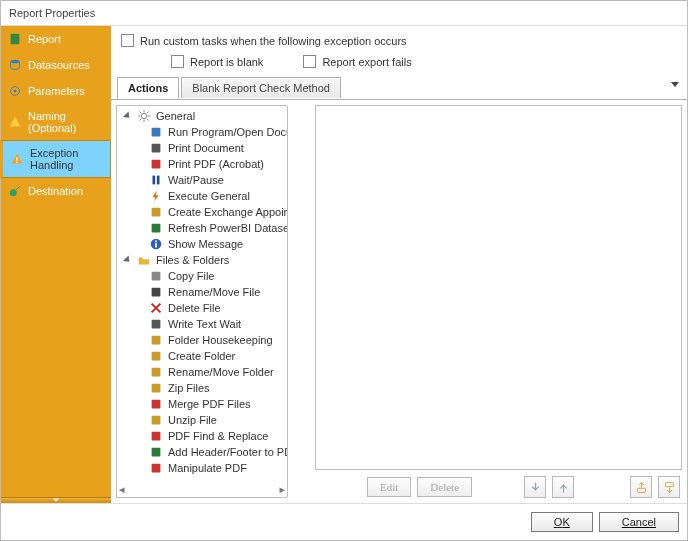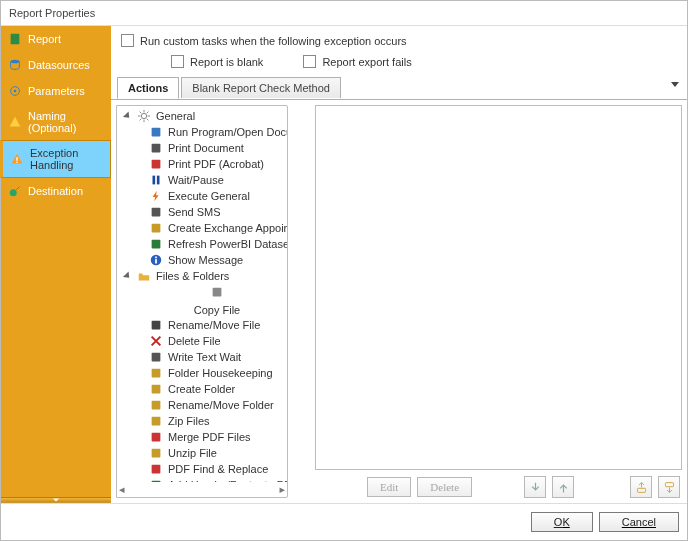--- a/index.html
+++ b/index.html
@@ -189,28 +189,20 @@
               <div class="tree-row" style="padding-left: 28px;">
                 <span class="t-icon">
                   <svg viewBox="0 0 16 16" fill="#e76f1a">
                     <path d="M9 2L4 9h3l-1 5 5-7H8z"></path>
                   </svg>
                 </span>
                 <span>Execute General</span>
               </div>
               <div class="tree-row" style="padding-left: 28px;">
                 <span class="t-icon">
-                  <svg viewBox="0 0 16 16" fill="#555">
-                    <rect x="3" y="3" width="10" height="10" rx="1"></rect>
-                  </svg>
-                </span>
-                <span>Send SMS</span>
-              </div>
-              <div class="tree-row" style="padding-left: 28px;">
-                <span class="t-icon">
                   <svg viewBox="0 0 16 16" fill="#c79a2a">
                     <rect x="3" y="3" width="10" height="10" rx="1"></rect>
                   </svg>
                 </span>
                 <span>Create Exchange Appointment</span>
               </div>
               <div class="tree-row" style="padding-left: 28px;">
                 <span class="t-icon">
                   <svg viewBox="0 0 16 16" fill="#2a7a3a">
                     <rect x="3" y="3" width="10" height="10" rx="1"></rect>
@@ -230,21 +222,21 @@
               </div>
               <div class="tree-row hdr">
                 <span class="expander"></span>
                 <span class="t-icon">
                   <svg viewBox="0 0 16 16" fill="#e8b23b">
                     <path d="M2 5h4l1 2h7v6H2z"></path>
                   </svg>
                 </span>
                 <span>Files &amp; Folders</span>
               </div>
-              <div class="tree-row" style="padding-left: 28px; flex-direction: column;">
+              <div class="tree-row" style="padding-left: 28px;">
                 <span class="t-icon">
                   <svg viewBox="0 0 16 16" fill="#888">
                     <rect x="3" y="3" width="10" height="10" rx="1"></rect>
                   </svg>
                 </span>
                 <span>Copy File</span>
               </div>
               <div class="tree-row" style="padding-left: 28px;">
                 <span class="t-icon">
                   <svg viewBox="0 0 16 16" fill="#444">

